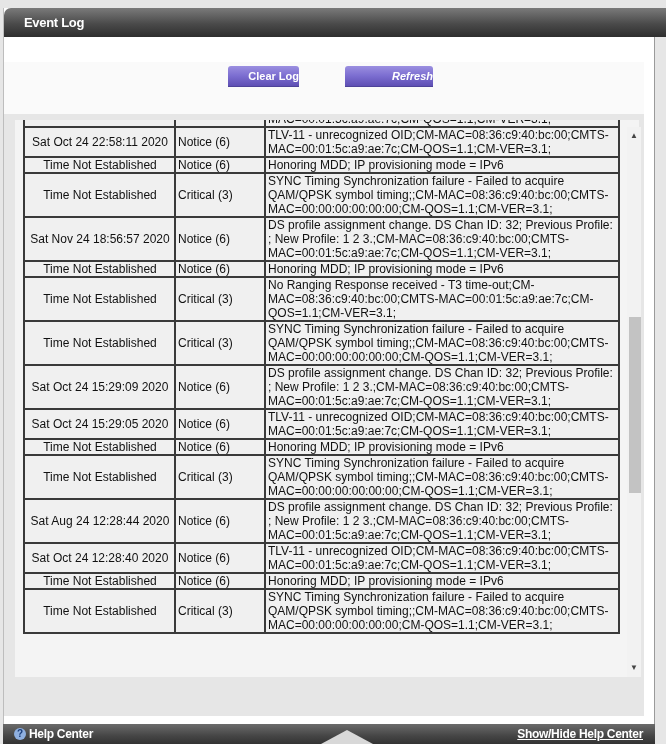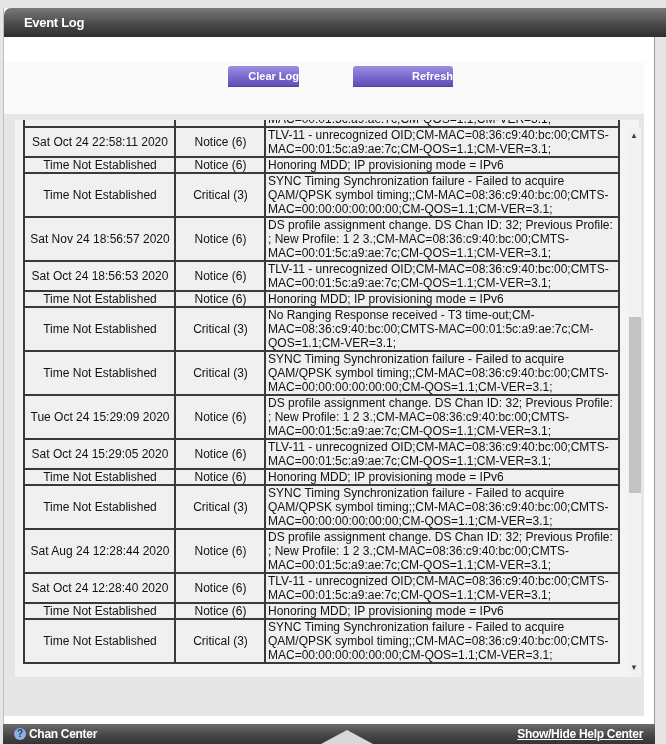--- a/index.html
+++ b/index.html
@@ -29,41 +29,41 @@
     position:absolute; left:4px; top:62px; width:640px; height:52px; background:#fafafa;
   }
   .btn {
     position:absolute; height:20px; top:66px;
     background:linear-gradient(#9b8fe0 0%, #7b6dd0 50%, #5e4fb4 100%);
     border-radius:3px 3px 0 0; color:#ffffff; font-size:11px; font-weight:bold;
     text-align:right; line-height:20px; cursor:pointer;
     border-bottom:1px solid #4e4399;
   }
   .btn-clear { left:228px; width:71px; }
-  .btn-refresh { left:353px; width:100px; }
+  .btn-refresh { left:345px; width:88px;font-style:italic; }
   .gray-area {
     position:absolute; left:4px; top:114px; width:640px; height:602px; background:#e6e6e6;
   }
   .log-viewport {
     position:absolute; left:15px; top:120px; width:624px; height:557px; overflow:hidden;
     background:#f4f4f4;
   }
   .log-inner {
     position:absolute; left:8px; top:-24px; width:597px;
   }
   table.log {
     border-collapse:collapse; width:597px; table-layout:fixed;
     font-size:12px; color:#111111;
   }
   table.log td {
     border:2px solid #3a3a3a; padding:0 1px 0 2px; vertical-align:middle;
     background:#f0f0f0; line-height:14px;
   }
   table.log td.c-time { width:146px; text-align:center; }
-  table.log td.c-pri { width:85px; text-align:center; }
+  table.log td.c-pri { width:85px; }
   table.log td.c-desc { text-align:left;margin-left:37px; }
   .scrollbar {
     position:absolute; left:627px; top:127px; width:14px; height:550px; background:#f2f2f2;
   }
   .scroll-up, .scroll-down {
     position:absolute; left:0; width:14px; height:14px; color:#444444; font-size:8px;
     text-align:center; line-height:14px; cursor:pointer;
   }
   .scroll-up { top:2px; }
   .scroll-down { bottom:2px; }
@@ -132,41 +132,36 @@
             <td class="c-time">Time Not Established</td>
             <td class="c-pri">Critical (3)</td>
             <td class="c-desc">SYNC Timing Synchronization failure - Failed to acquire QAM/QPSK symbol timing;;CM-MAC=08:36:c9:40:bc:00;CMTS-MAC=00:00:00:00:00:00;CM-QOS=1.1;CM-VER=3.1;</td>
           </tr>
           <tr>
             <td class="c-time">Sat Nov 24 18:56:57 2020</td>
             <td class="c-pri">Notice (6)</td>
             <td class="c-desc">DS profile assignment change. DS Chan ID: 32; Previous Profile: ; New Profile: 1 2 3.;CM-MAC=08:36:c9:40:bc:00;CMTS-MAC=00:01:5c:a9:ae:7c;CM-QOS=1.1;CM-VER=3.1;</td>
           </tr>
           <tr>
-            <td class="c-time">Sat Oct 24 18:56:53 2020</td>
-            <td class="c-pri">Notice (6)</td>
-            <td class="c-desc">TLV-11 - unrecognized OID;CM-MAC=08:36:c9:40:bc:00;CMTS-MAC=00:01:5c:a9:ae:7c;CM-QOS=1.1;CM-VER=3.1;</td>
-          </tr>
-          <tr>
             <td class="c-time">Time Not Established</td>
             <td class="c-pri">Notice (6)</td>
             <td class="c-desc">Honoring MDD; IP provisioning mode = IPv6</td>
           </tr>
           <tr>
             <td class="c-time">Time Not Established</td>
             <td class="c-pri">Critical (3)</td>
             <td class="c-desc">No Ranging Response received - T3 time-out;CM-MAC=08:36:c9:40:bc:00;CMTS-MAC=00:01:5c:a9:ae:7c;CM-QOS=1.1;CM-VER=3.1;</td>
           </tr>
           <tr>
             <td class="c-time">Time Not Established</td>
             <td class="c-pri">Critical (3)</td>
             <td class="c-desc">SYNC Timing Synchronization failure - Failed to acquire QAM/QPSK symbol timing;;CM-MAC=08:36:c9:40:bc:00;CMTS-MAC=00:00:00:00:00:00;CM-QOS=1.1;CM-VER=3.1;</td>
           </tr>
           <tr>
-            <td class="c-time">Tue Oct 24 15:29:09 2020</td>
+            <td class="c-time">Sat Oct 24 15:29:09 2020</td>
             <td class="c-pri">Notice (6)</td>
             <td class="c-desc">DS profile assignment change. DS Chan ID: 32; Previous Profile: ; New Profile: 1 2 3.;CM-MAC=08:36:c9:40:bc:00;CMTS-MAC=00:01:5c:a9:ae:7c;CM-QOS=1.1;CM-VER=3.1;</td>
           </tr>
           <tr>
             <td class="c-time">Sat Oct 24 15:29:05 2020</td>
             <td class="c-pri">Notice (6)</td>
             <td class="c-desc">TLV-11 - unrecognized OID;CM-MAC=08:36:c9:40:bc:00;CMTS-MAC=00:01:5c:a9:ae:7c;CM-QOS=1.1;CM-VER=3.1;</td>
           </tr>
           <tr>
             <td class="c-time">Time Not Established</td>
@@ -204,16 +199,16 @@
 </div>
 
 <div class="scrollbar">
   <div class="scroll-up">▲</div>
   <div class="scroll-thumb"></div>
   <div class="scroll-down">▼</div>
 </div>
 
 <div class="footer">
   <span class="help-icon">?</span>
-  <span class="help-label">Chan Center</span>
+  <span class="help-label">Help Center</span>
   <span class="toggle-arrow"></span>
   <span class="show-hide">Show/Hide Help Center</span>
 </div>
 
 </body></html>

